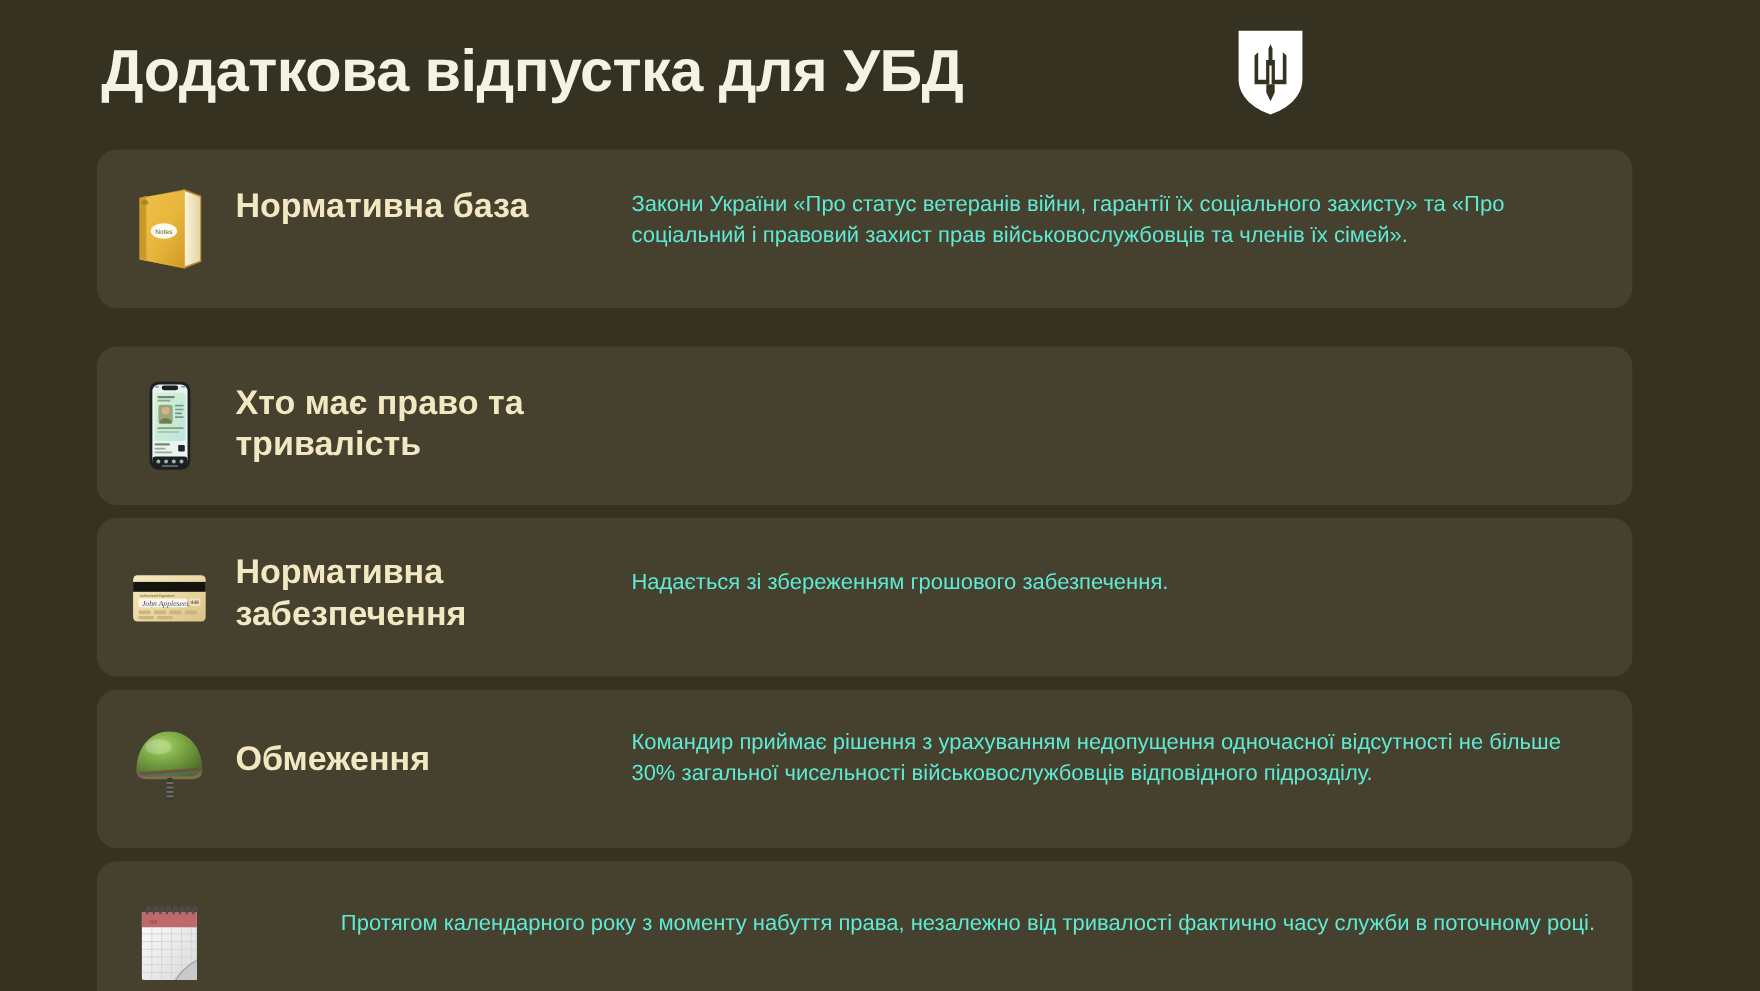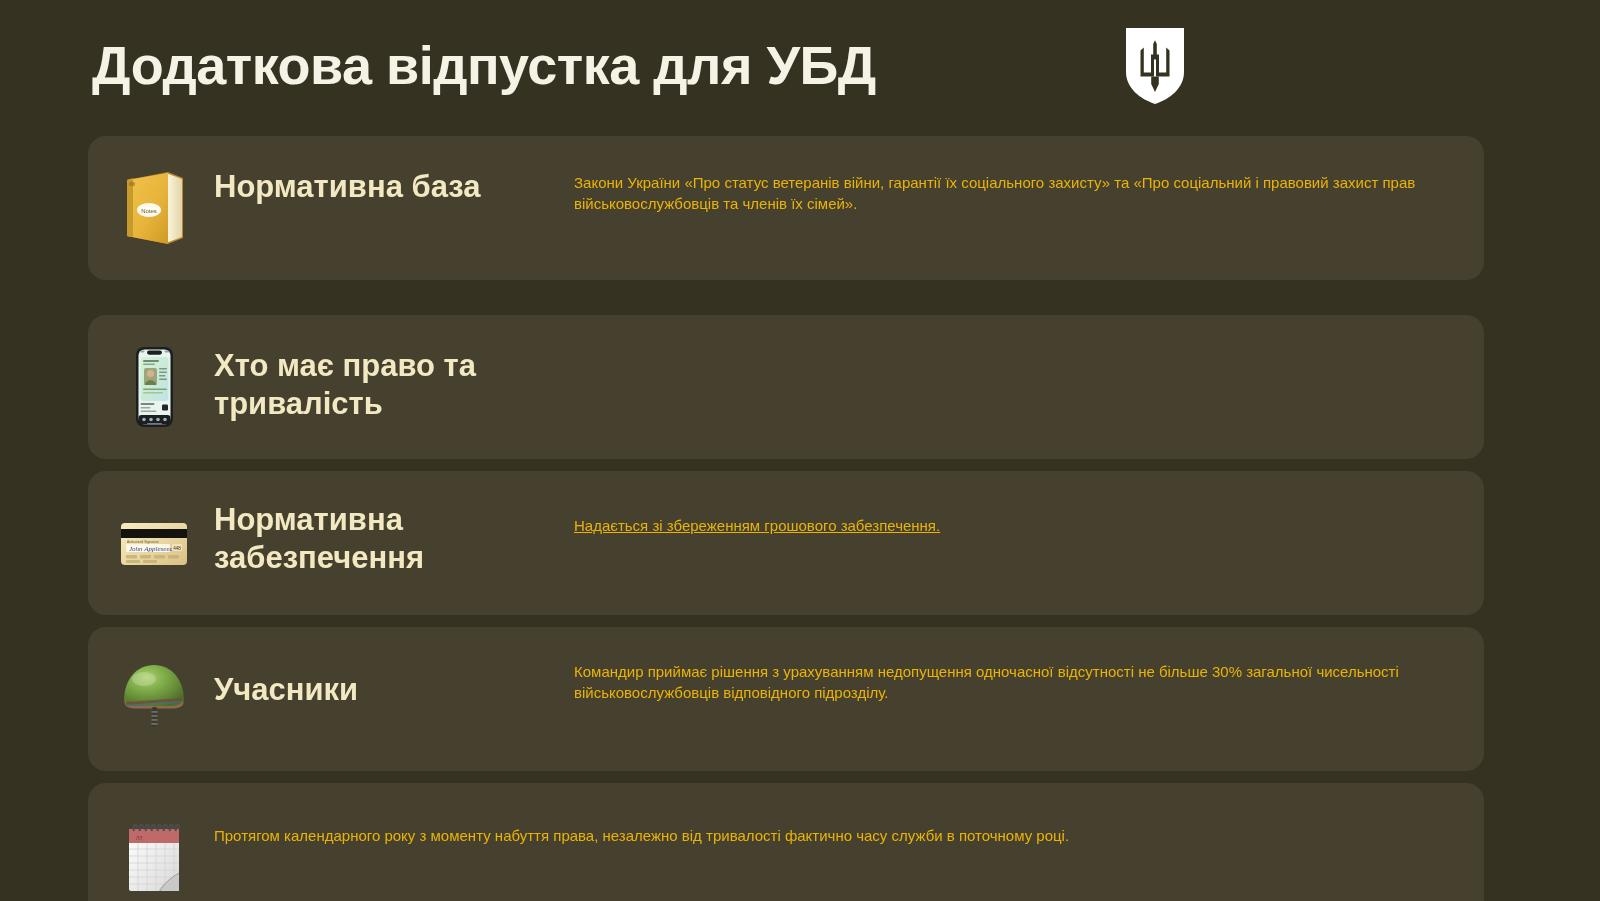--- a/index.html
+++ b/index.html
@@ -79,41 +79,41 @@
     color: #f2e8c2;
     font-size: 31px;
     font-weight: bold;
     line-height: 1.24;
     padding-top: 10px;
     box-sizing: border-box;
     padding-right: 10px;
   }
   .card-body {
     flex: 1;
-    color: #eab308;
-    font-size: 15px;
+    color: #5eead4;
+    font-size: 20px;
     line-height: 1.42;
     padding-top: 14px;
     padding-right: 8px;
   }
 
   
   .card.row-1 { min-height: 128px; }
   .card.row-2 { min-height: 130px; margin-top: 35px; }
   .card.row-3 { min-height: 128px; }
   .card.row-4 { min-height: 132px; }
   .card.row-5 { min-height: 118px; }
 
   .card.row-3 .card-body,
   .card.row-4 .card-body { padding-top: 12px; }
   .card.row-3 .card-heading { padding-top: 8px; }
   .card.row-4 .card-heading { padding-top: 22px; }
   .card.row-5 .card-heading { padding-top: 18px; }
-  .card.row-5 .card-body { padding-top: 20px; }
-  .card.row-3 .card-body { padding-top: 22px; text-decoration: underline; }
+  .card.row-5 .card-body { padding-top: 20px; text-align: right; }
+  .card.row-3 .card-body { padding-top: 22px; }
 
   
   .icon-art { width: 76px; height: 88px; position: relative; }
   .icon-art svg { display: block; }
 </style>
 </head>
 <body>
 
 <div class="page">
 
@@ -260,21 +260,21 @@
             <rect x="36" y="52" width="5" height="20" rx="1.5" fill="#3a3a35"></rect>
             <g fill="#6e6e62">
               <rect x="35.5" y="56" width="6" height="1.8"></rect>
               <rect x="35.5" y="60" width="6" height="1.8"></rect>
               <rect x="35.5" y="64" width="6" height="1.8"></rect>
               <rect x="35.5" y="68" width="6" height="1.8"></rect>
             </g>
           </svg>
         </div>
       </div>
-      <div class="card-heading">Учасники</div>
+      <div class="card-heading">Обмеження</div>
       <div class="card-body">Командир приймає рішення з урахуванням недопущення одночасної відсутності не більше 30% загальної чисельності військовослужбовців відповідного підрозділу.</div>
     </div>
 
     <div class="card row-5">
       <div class="card-icon">
         <div class="icon-art">
           <svg viewBox="0 0 76 88" xmlns="http://www.w3.org/2000/svg">
             <defs>
               <linearGradient id="calPage" x1="0" y1="0" x2="1" y2="1">
                 <stop offset="0%" stop-color="#ffffff"></stop>

